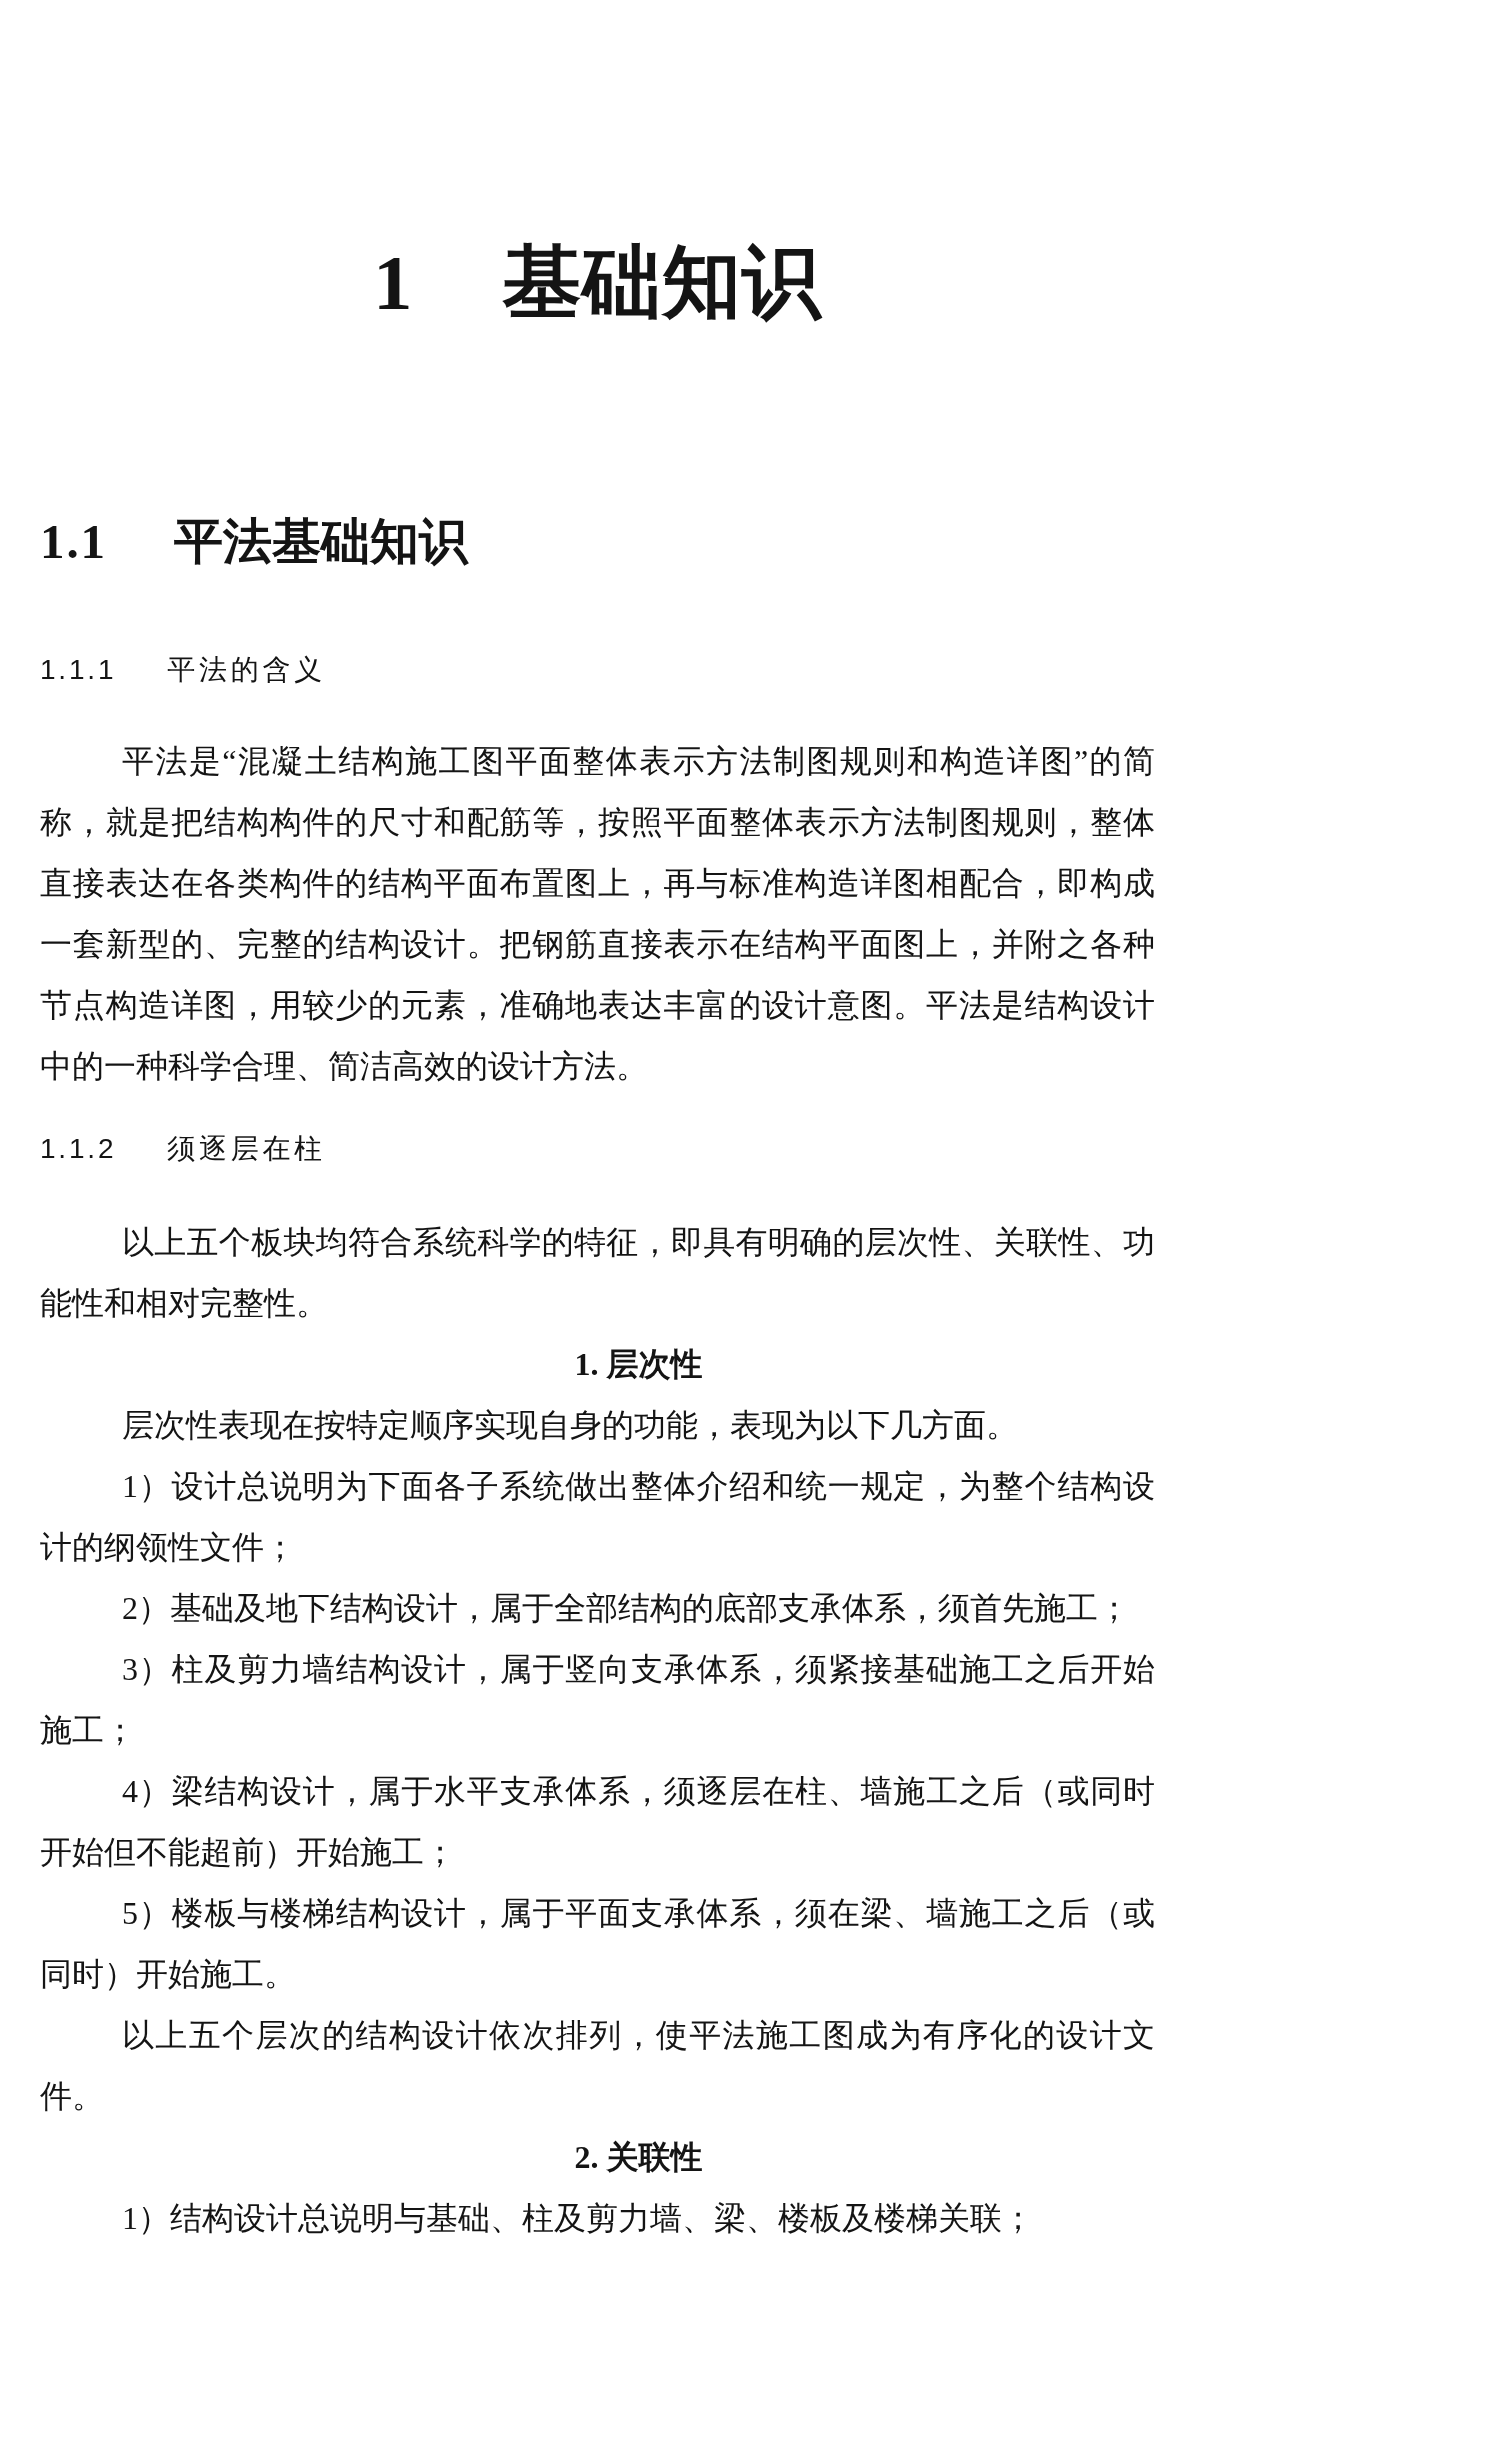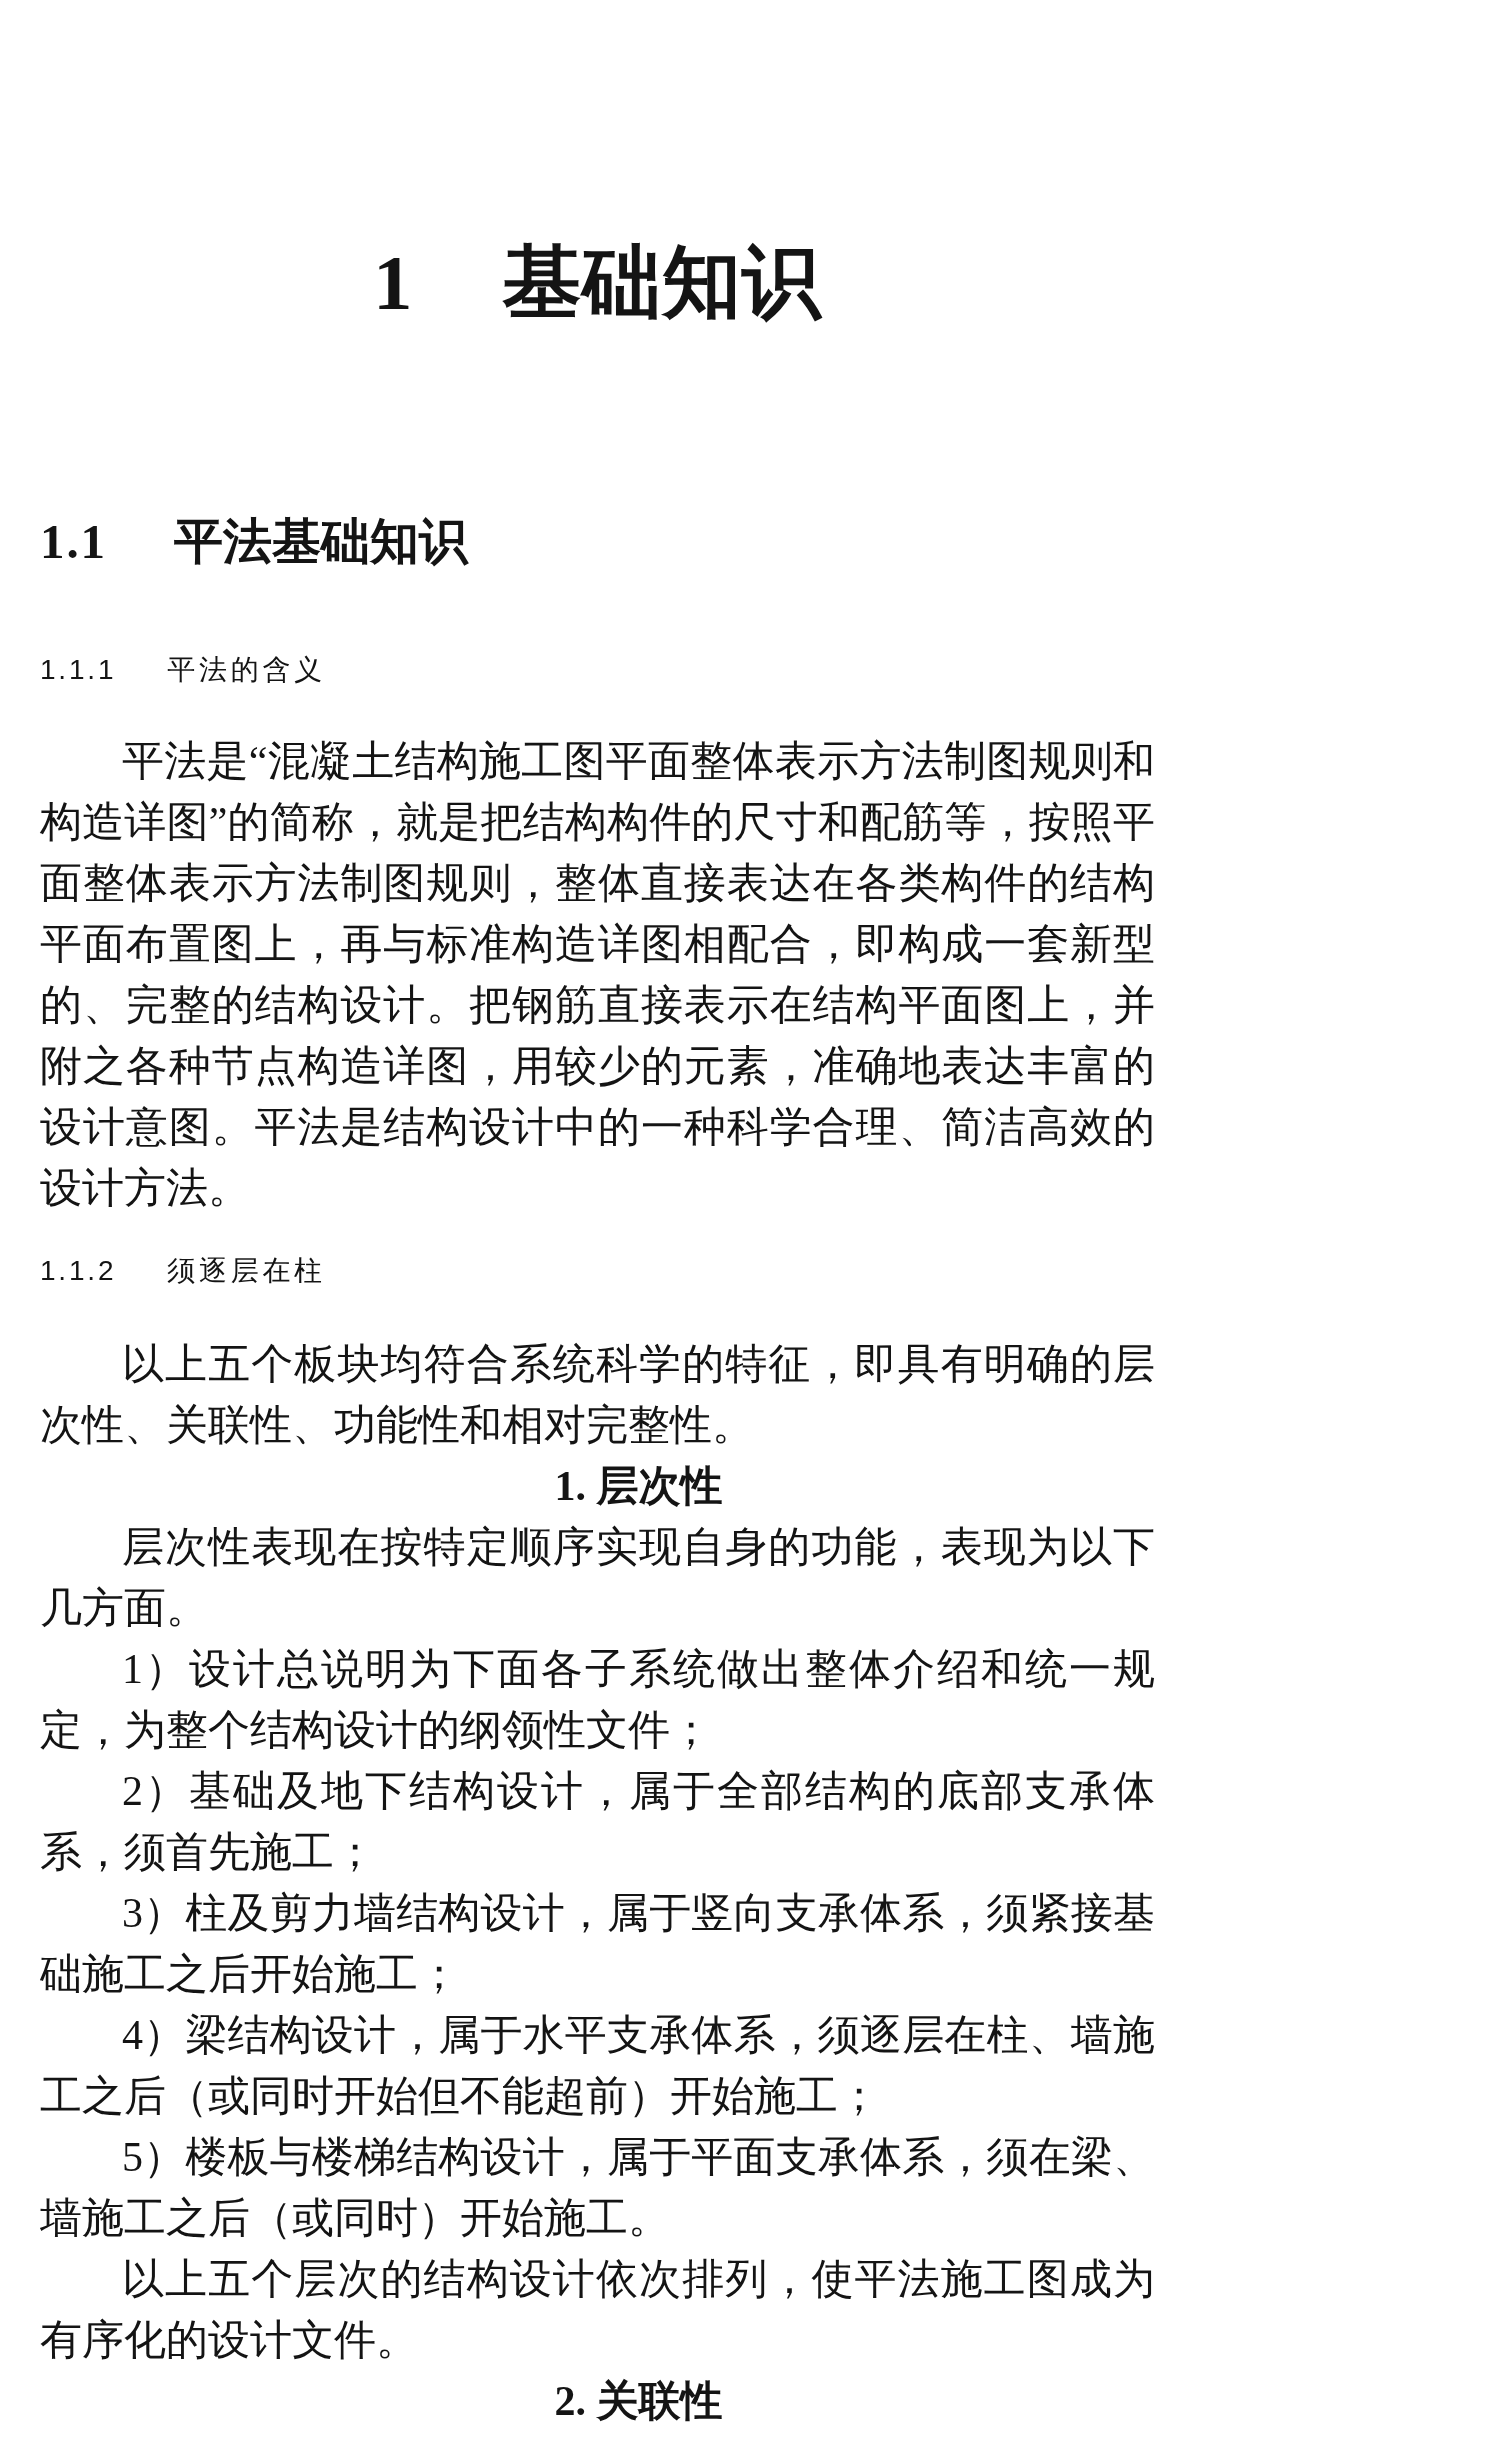--- a/index.html
+++ b/index.html
@@ -49,21 +49,21 @@
     line-height: 1;
   }
   .subsection .sub-num { margin-right: 51px; letter-spacing: 2.8px; }
   .subsection .sub-title { letter-spacing: 3.7px; }
   .subsection.sub2 { margin-top: 38px; }
 
   
   .body-p {
     margin: 0;
     font-family: "Liberation Serif", "DejaVu Serif", serif;
-    font-size: 42px;
+    font-size: 32px;
     line-height: 61px;
     text-align: justify;
     text-justify: inter-ideograph;
     text-indent: 82px;
     word-break: break-all;
   }
   .first-para { margin-top: 47px; }
   .body-flow { margin-top: 49px; }
 
   

